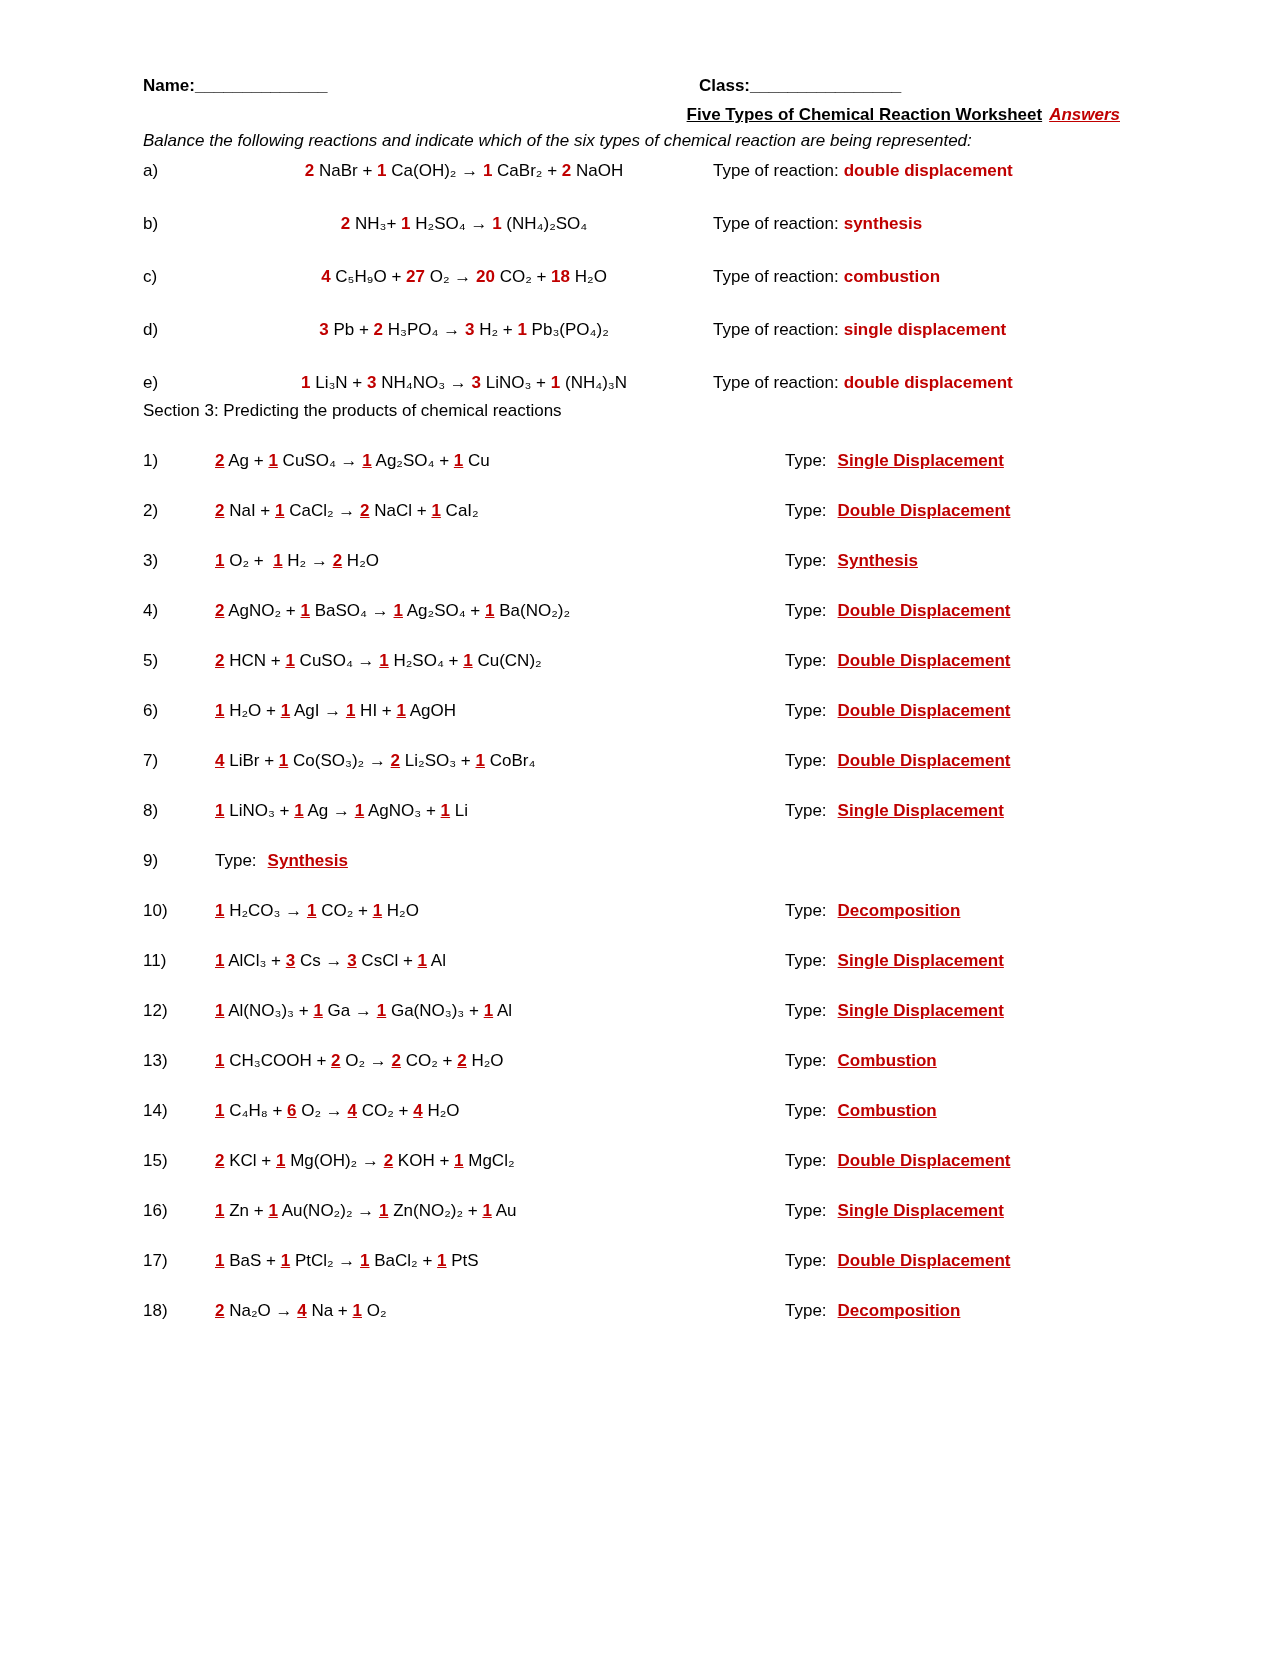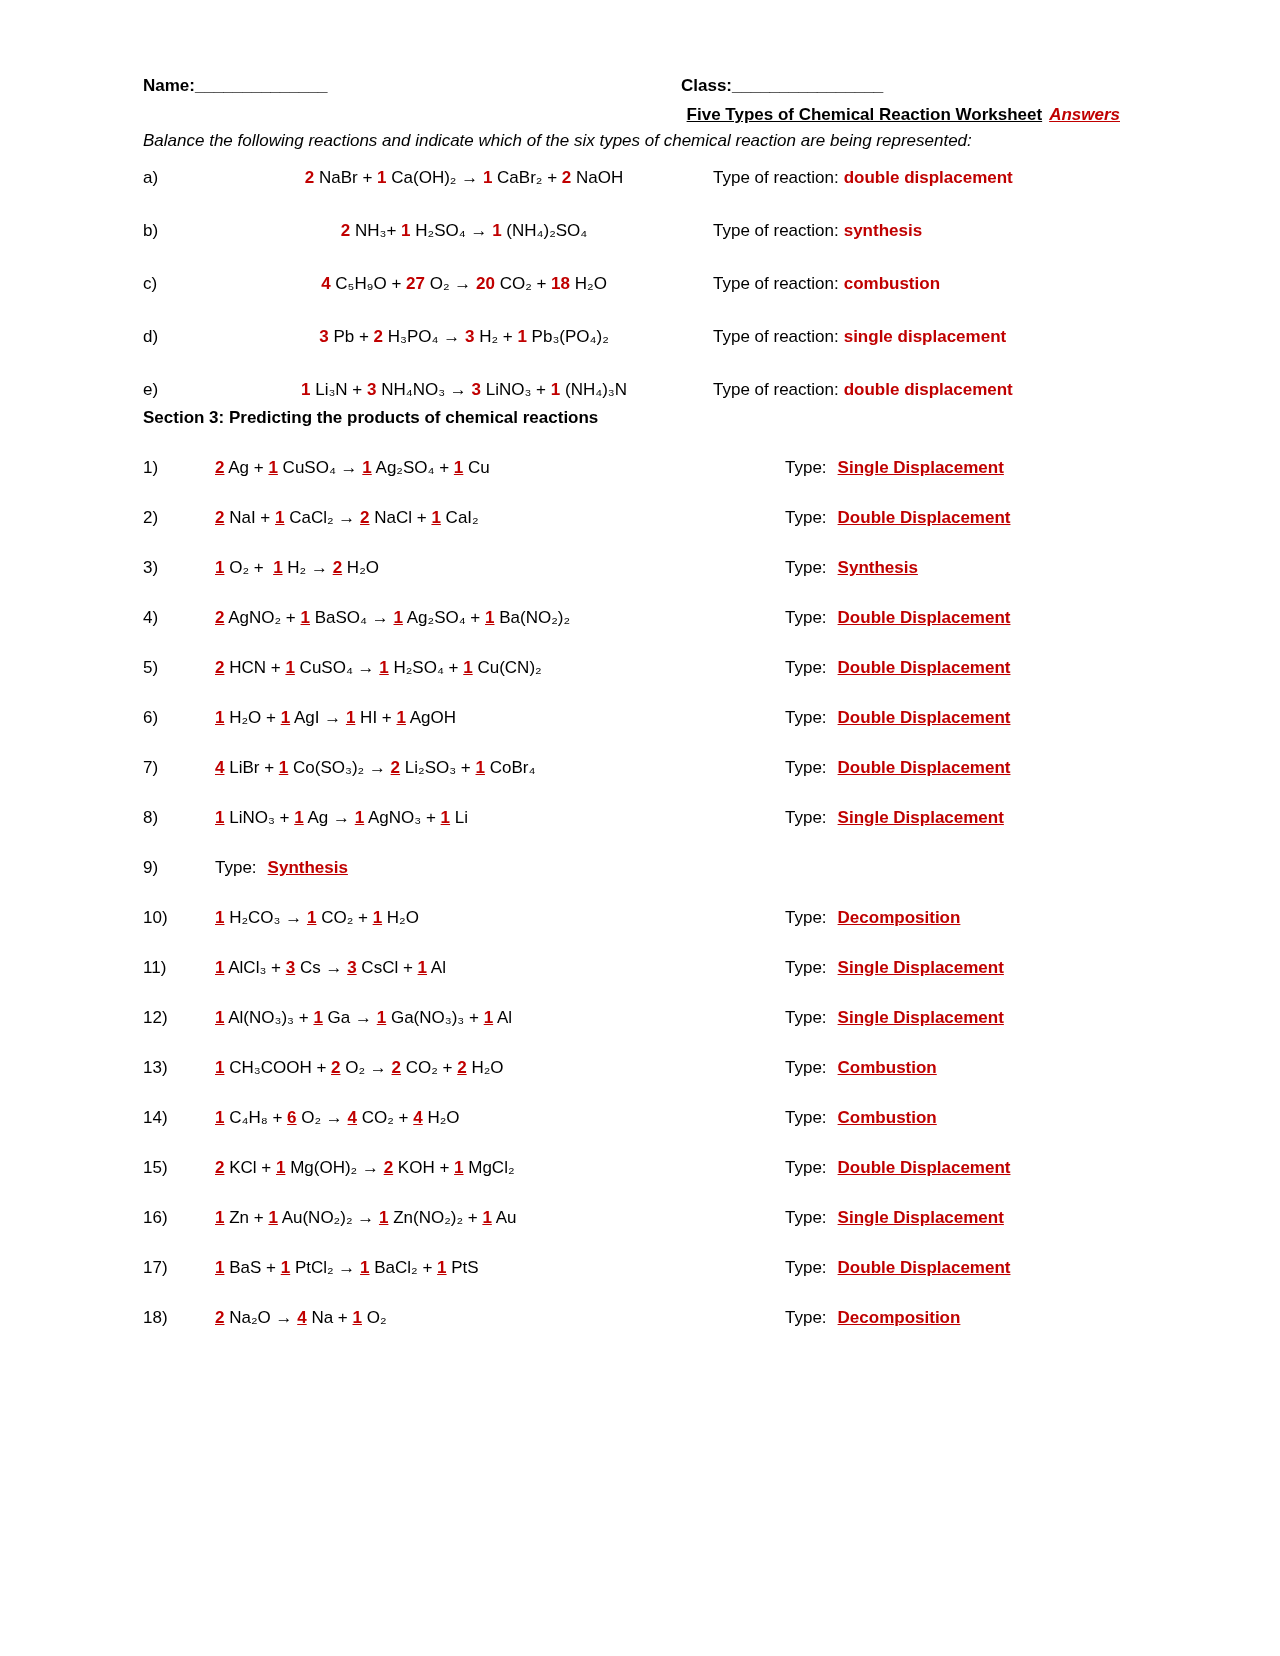--- a/index.html
+++ b/index.html
@@ -6,47 +6,47 @@
   html,body { background:#ffffff; }
   body {
     width:1280px; height:1656px;
     font-family:"Liberation Sans", sans-serif;
     font-size:17px; color:#000;
     position:relative; overflow:hidden;
   }
   .page { padding:76px 160px 40px 143px; }
 
   .header-row { position:relative; height:27px; font-weight:bold; }
-  .class-field { position:absolute; left:538px; top:0; }
+  .class-field { position:absolute; left:556px; top:0; }
 
   .title-line { text-align:right; font-weight:bold; margin:2px 0 3px 0; }
   .title-main { text-decoration:underline; }
   .title-answers { color:#c00000; font-style:italic; text-decoration:underline; margin-left:7px; }
 
-  .instructions { font-style:italic; max-width:880px; line-height:25px; margin-bottom:12px; }
+  .instructions { font-style:italic; max-width:880px; line-height:25px; margin-bottom:5px; }
 
   .row { display:flex; line-height:26px; }
   .item-label { width:72px; flex-shrink:0; }
   .equation { flex-shrink:0; white-space:pre-wrap; }
   .lettered .equation { width:498px;text-align:center; }
   .numbered .equation { width:570px; }
   .lettered .row { margin-bottom:27px; }
   .lettered .row:last-child { margin-bottom:2px; }
   .numbered .row { margin-bottom:24px; }
 
   .coef { color:#c00000; font-weight:bold; }
   .arrow { font-weight:bold; }
   .u { text-decoration:underline; }
 
   .type-col { flex:1; white-space:nowrap; }
   .type-answer { color:#c00000; font-weight:bold;margin-top:10px; }
   .lettered .type-answer { margin-left:5px; }
   .numbered .type-answer { margin-left:11px; }
 
-  .section-heading { font-weight:bold; line-height:26px; margin-bottom:24px; }
+  .section-heading { font-weight:normal; line-height:26px; margin-bottom:24px; }
 </style>
 </head>
 <body>
 
 <div class="page">
 
   <div class="header-row">
     <span class="name-field"><span>Name:</span><span>______________</span></span>
     <span class="class-field"><span>Class:</span><span>________________</span></span>
   </div>

